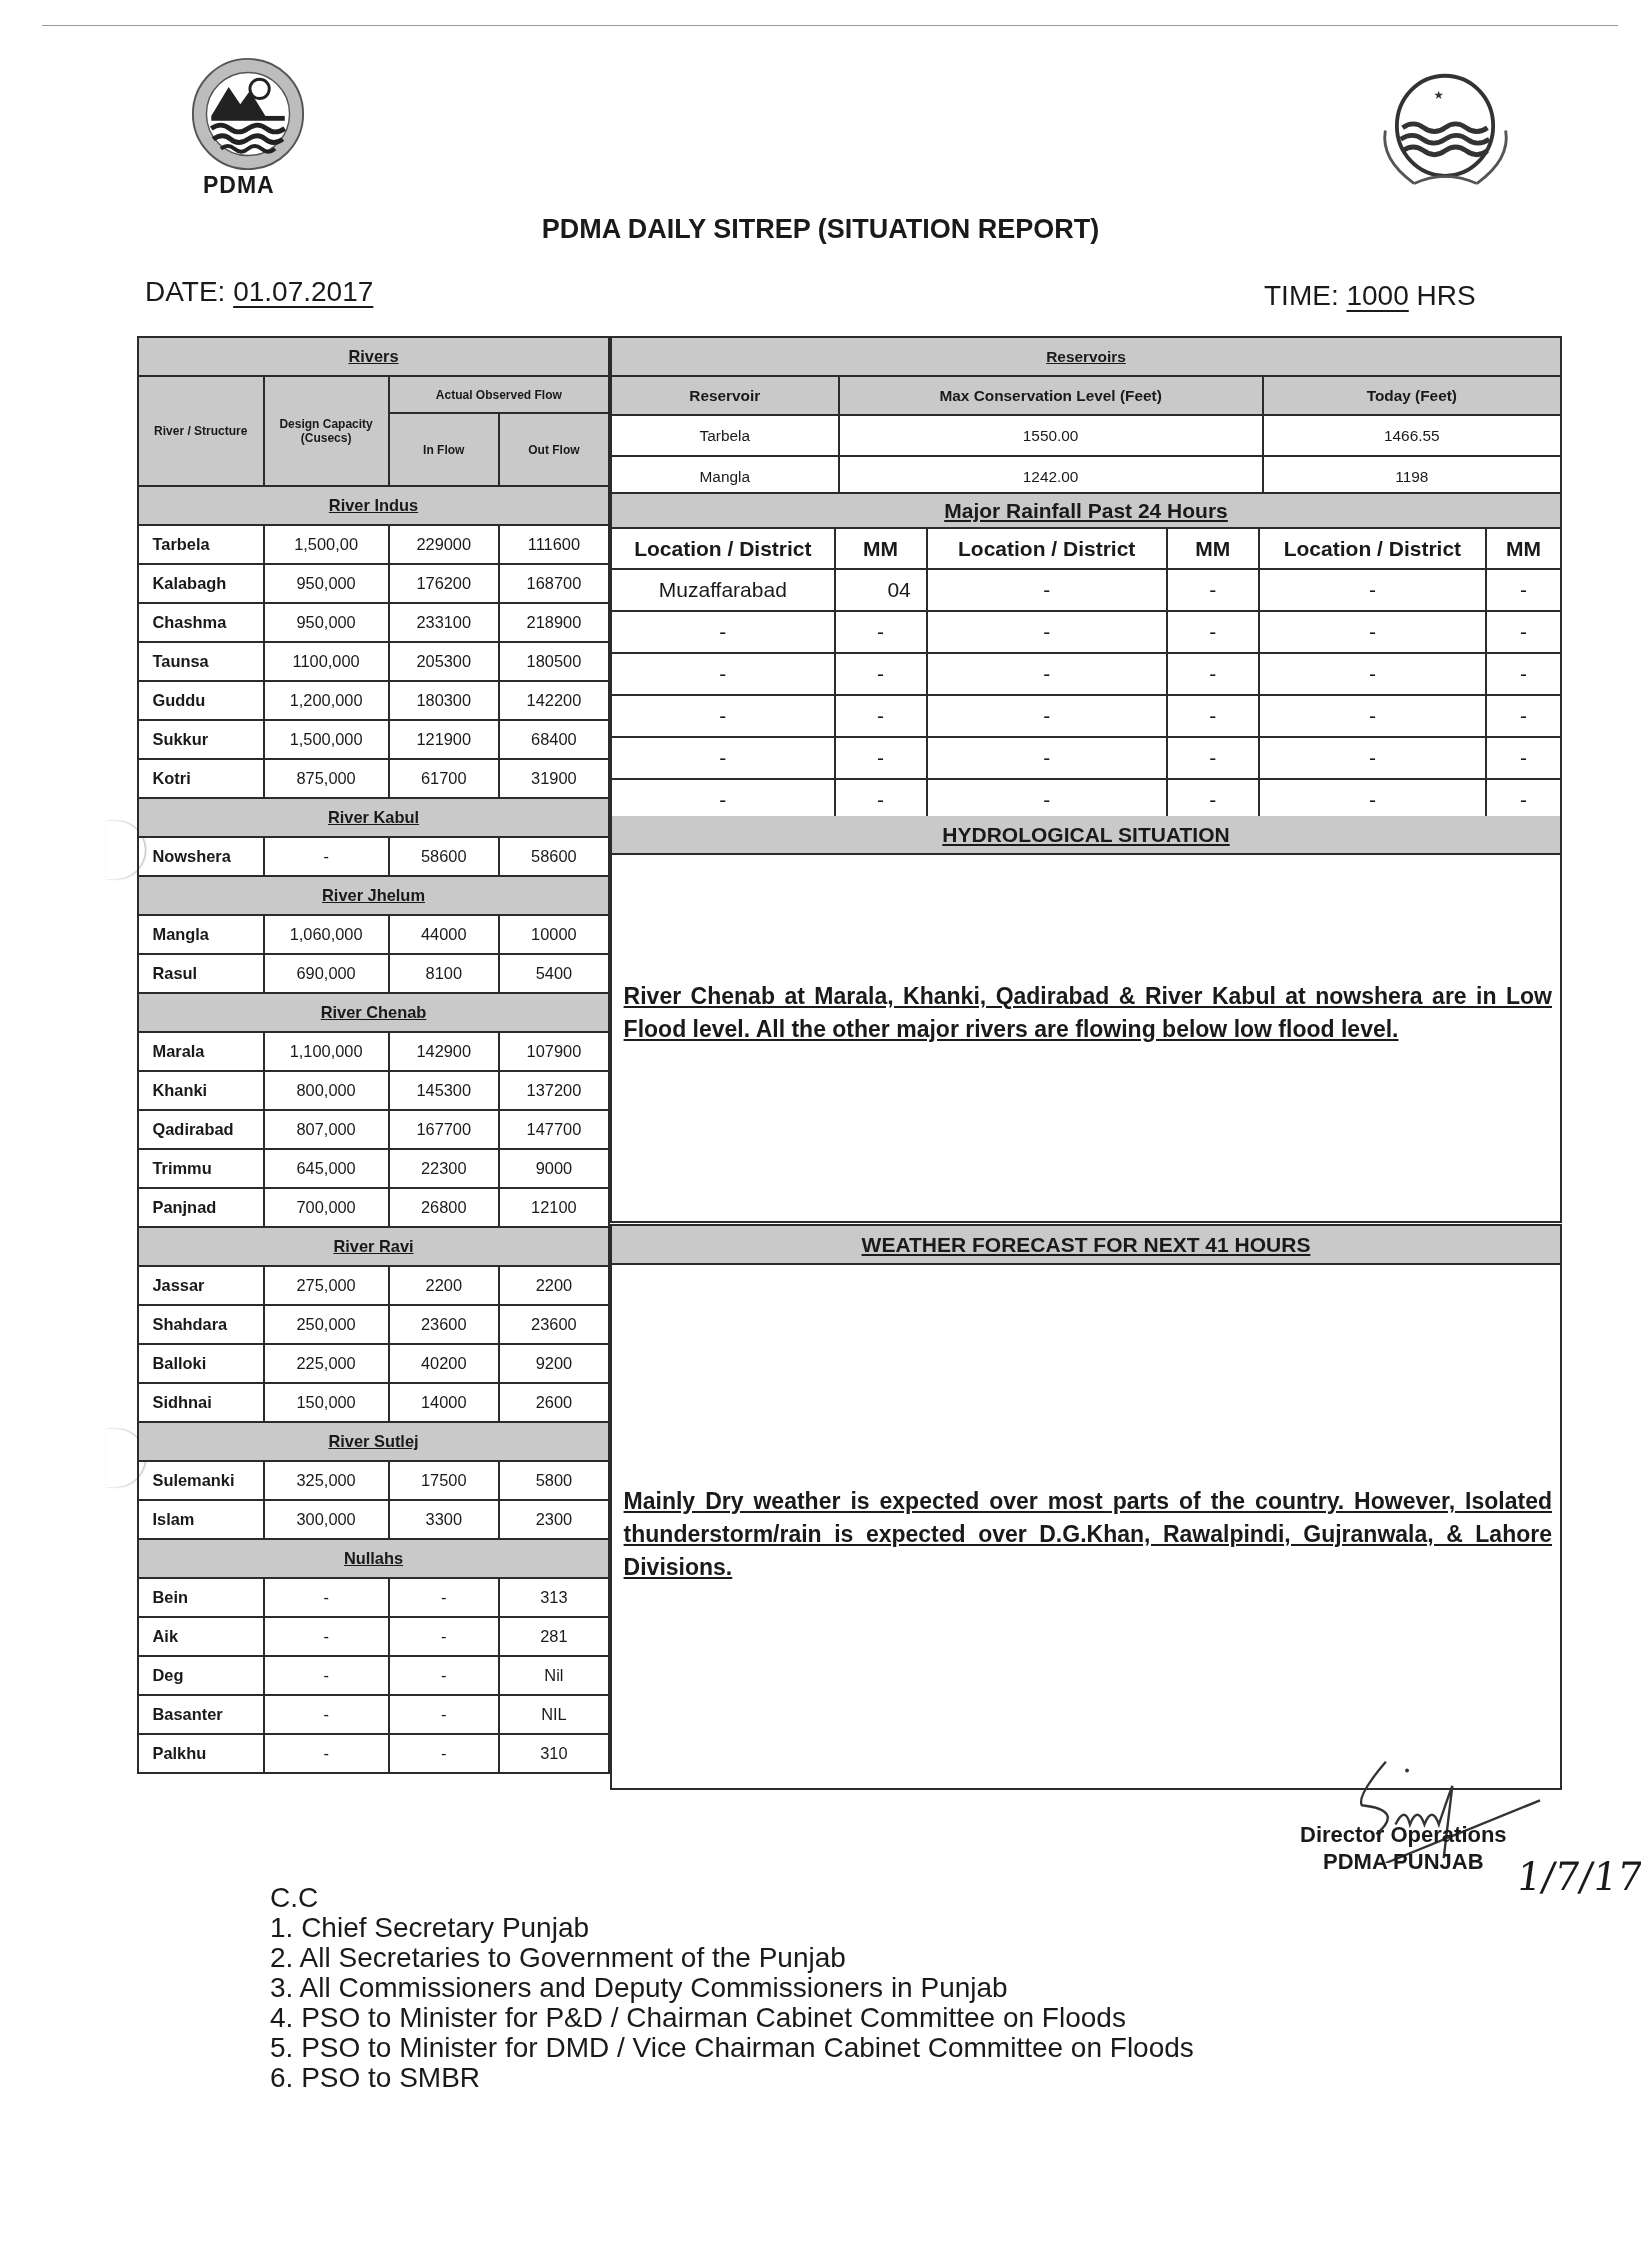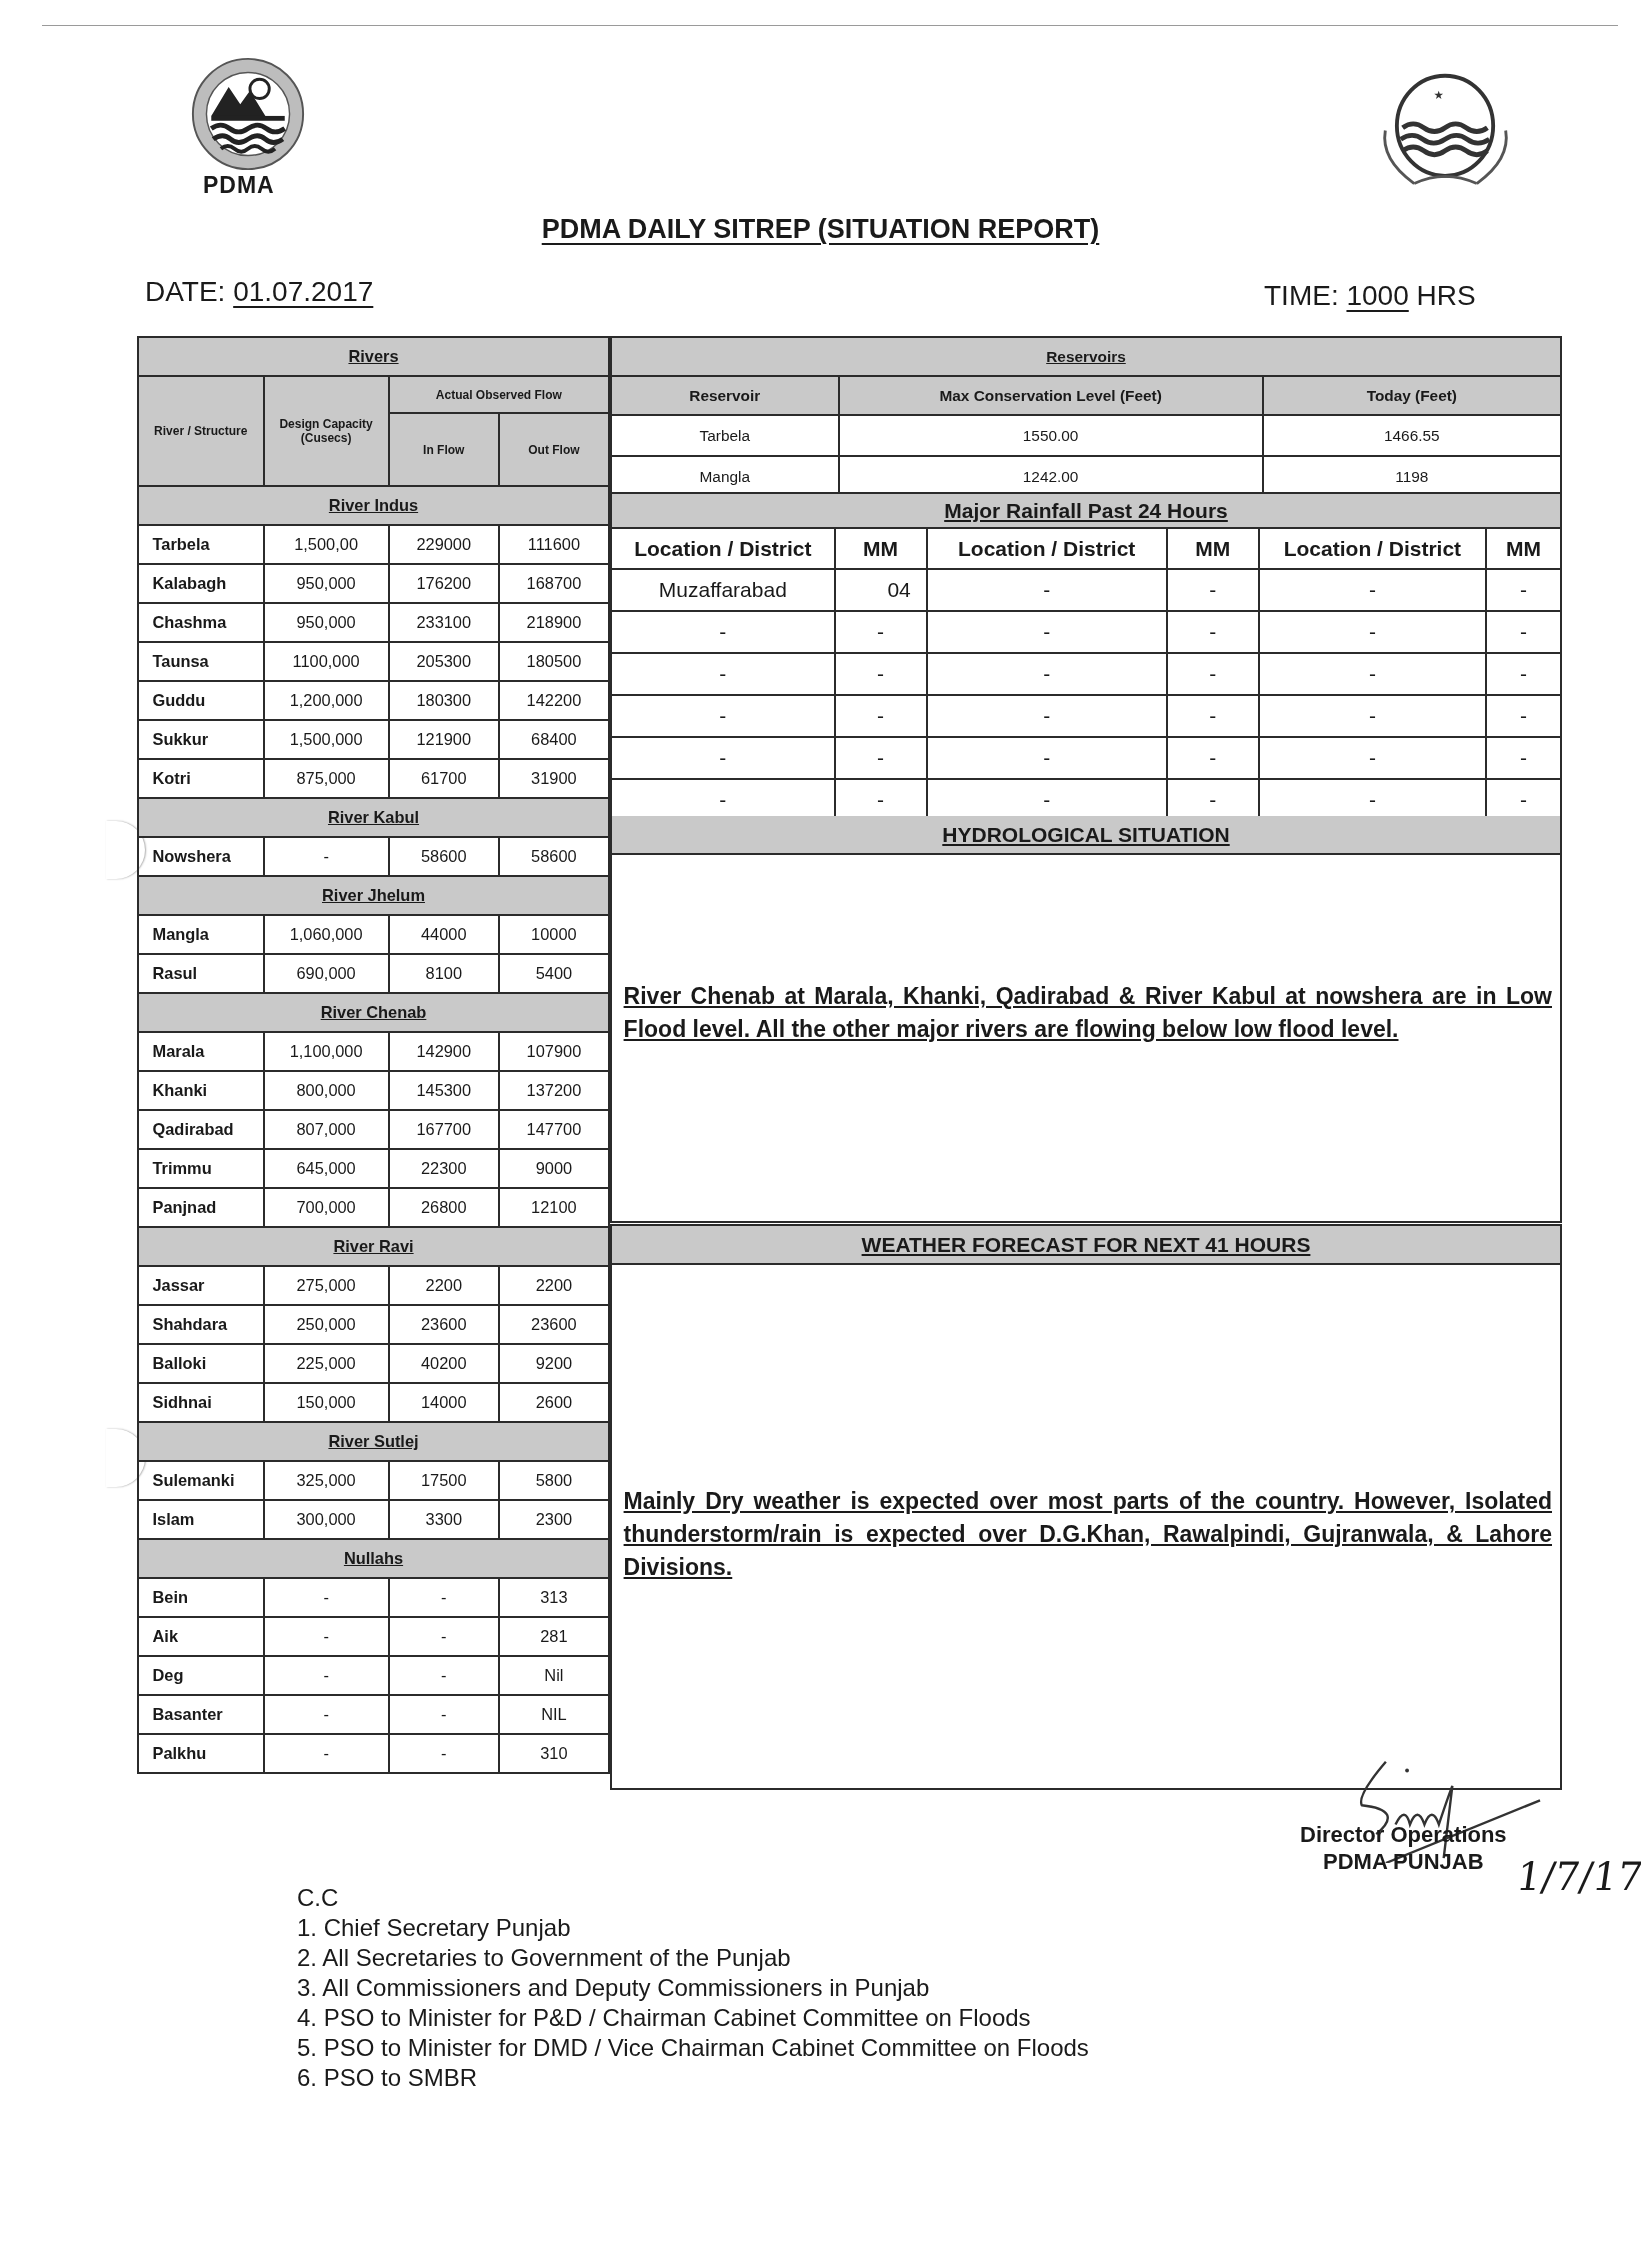--- a/index.html
+++ b/index.html
@@ -4,21 +4,21 @@
 <style>
   html, body { margin:0; padding:0; background:#ffffff; }
   body { width:1641px; height:2257px; position:relative; overflow:hidden; font-family:"Liberation Sans", sans-serif; color:#1a1a1a; }
   .page-edge { position:absolute; left:42px; top:25px; width:1576px; height:2232px; border-top:1.9px solid #9a9a9a; }
   .punch { position:absolute; width:39px; height:58px; border-radius:0 29px 29px 0; background:#fff; box-shadow: 1px 0 1.9px #aaa; left:106px; }
   
   .logo-left { position:absolute; left:190px; top:56px; width:116px; height:116px; }
   .logo-left-label { position:absolute; left:203px; top:172px; font-weight:bold; font-size:23px; letter-spacing:1px; }
   .logo-right { position:absolute; left:1366px; top:68px; width:159px; height:130px; }
   .title { position:absolute; left:0; width:1641px; top:214px; text-align:center; font-weight:bold; font-size:27px; }
-  .title span { text-decoration:underline; text-decoration-thickness:1.9px; text-underline-offset:4.8px;margin-top:15px; }
+  .title span { text-decoration-thickness:1.9px; text-underline-offset:4.8px;margin-top:15px; }
   .date { position:absolute; left:145px; top:276px; font-size:28px; }
   .date .val { text-decoration:underline; text-underline-offset:4.8px; padding-right:64px; }
   .time { position:absolute; left:1264px; top:280px; font-size:28px; }
   .time .val { text-decoration:underline; text-underline-offset:4.8px; }
 
   table { border-collapse:collapse; position:absolute; }
   td, th { border:2.4px solid #2b2b2b; padding:0; text-align:center; }
   .grey { background:#c9c9c9; }
   .sec { font-weight:bold; font-size:16.4px; }
   .sec span, .secr span { text-decoration:underline; }
@@ -35,21 +35,21 @@
   .rf td { height:39px; font-size:21px; }
   .rf .lh { font-weight:bold; font-size:21px; }
   .rf .sect { font-size:21px; font-weight:bold; height:33px; }
   .box { position:absolute; left:610px; width:952px; border:2.4px solid #2b2b2b; box-sizing:border-box; border-top:none; }
   .boxhead { background:#c9c9c9; text-align:center; font-size:21px; font-weight:bold; border-bottom:2.4px solid #2b2b2b; height:37px; line-height:37px; }
   .boxhead span { text-decoration:underline; }
   .boxtext { position:absolute; left:11.6px; right:8px; font-size:23px; font-weight:bold; text-decoration:underline; line-height:33px; text-align:justify; }
   .sig { position:absolute; left:1300px; top:1821px; font-weight:bold; font-size:22px; text-align:center; line-height:27px; }
   .sigdate { position:absolute; left:1517px; top:1854px; font-size:39px; font-family:"DejaVu Serif", serif; transform:skewX(-8deg); }
   .sign { position:absolute; left:1347px; top:1757px; }
-  .cc { position:absolute; left:270px; top:1883px; font-size:24px; line-height:30px;margin-left:27px; }
+  .cc { position:absolute; left:270px; top:1883px; font-size:28px; line-height:30px; }
 </style>
 </head>
 <body>
 
 <div class="page-edge"></div>
 <div class="punch" style="top:821px"></div>
 <div class="punch" style="top:1429px"></div>
 
 <svg class="logo-left" viewBox="0 0 120 120">
   <circle cx="60" cy="60" r="57" fill="#bdbdbd" stroke="#555" stroke-width="2"></circle>

